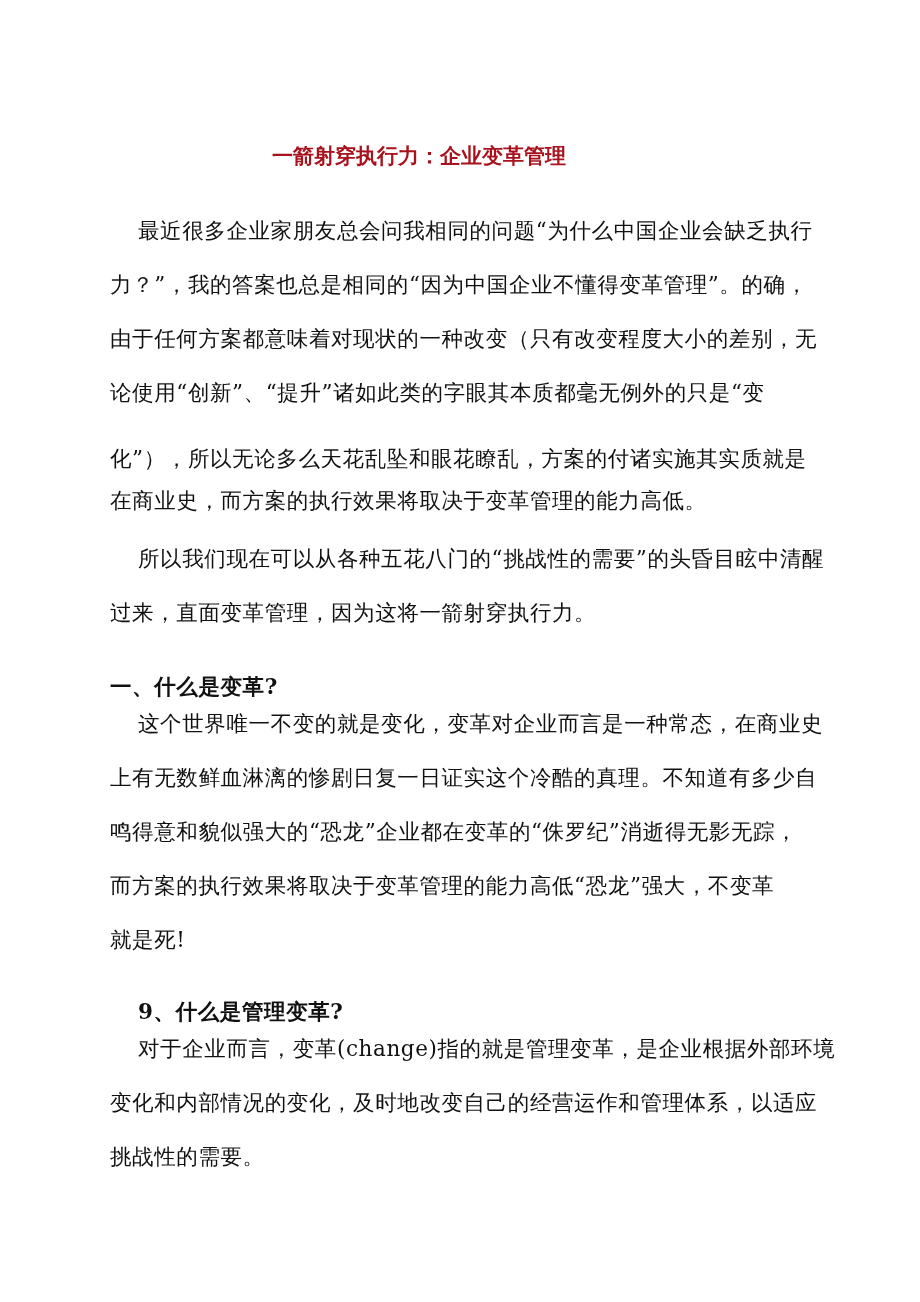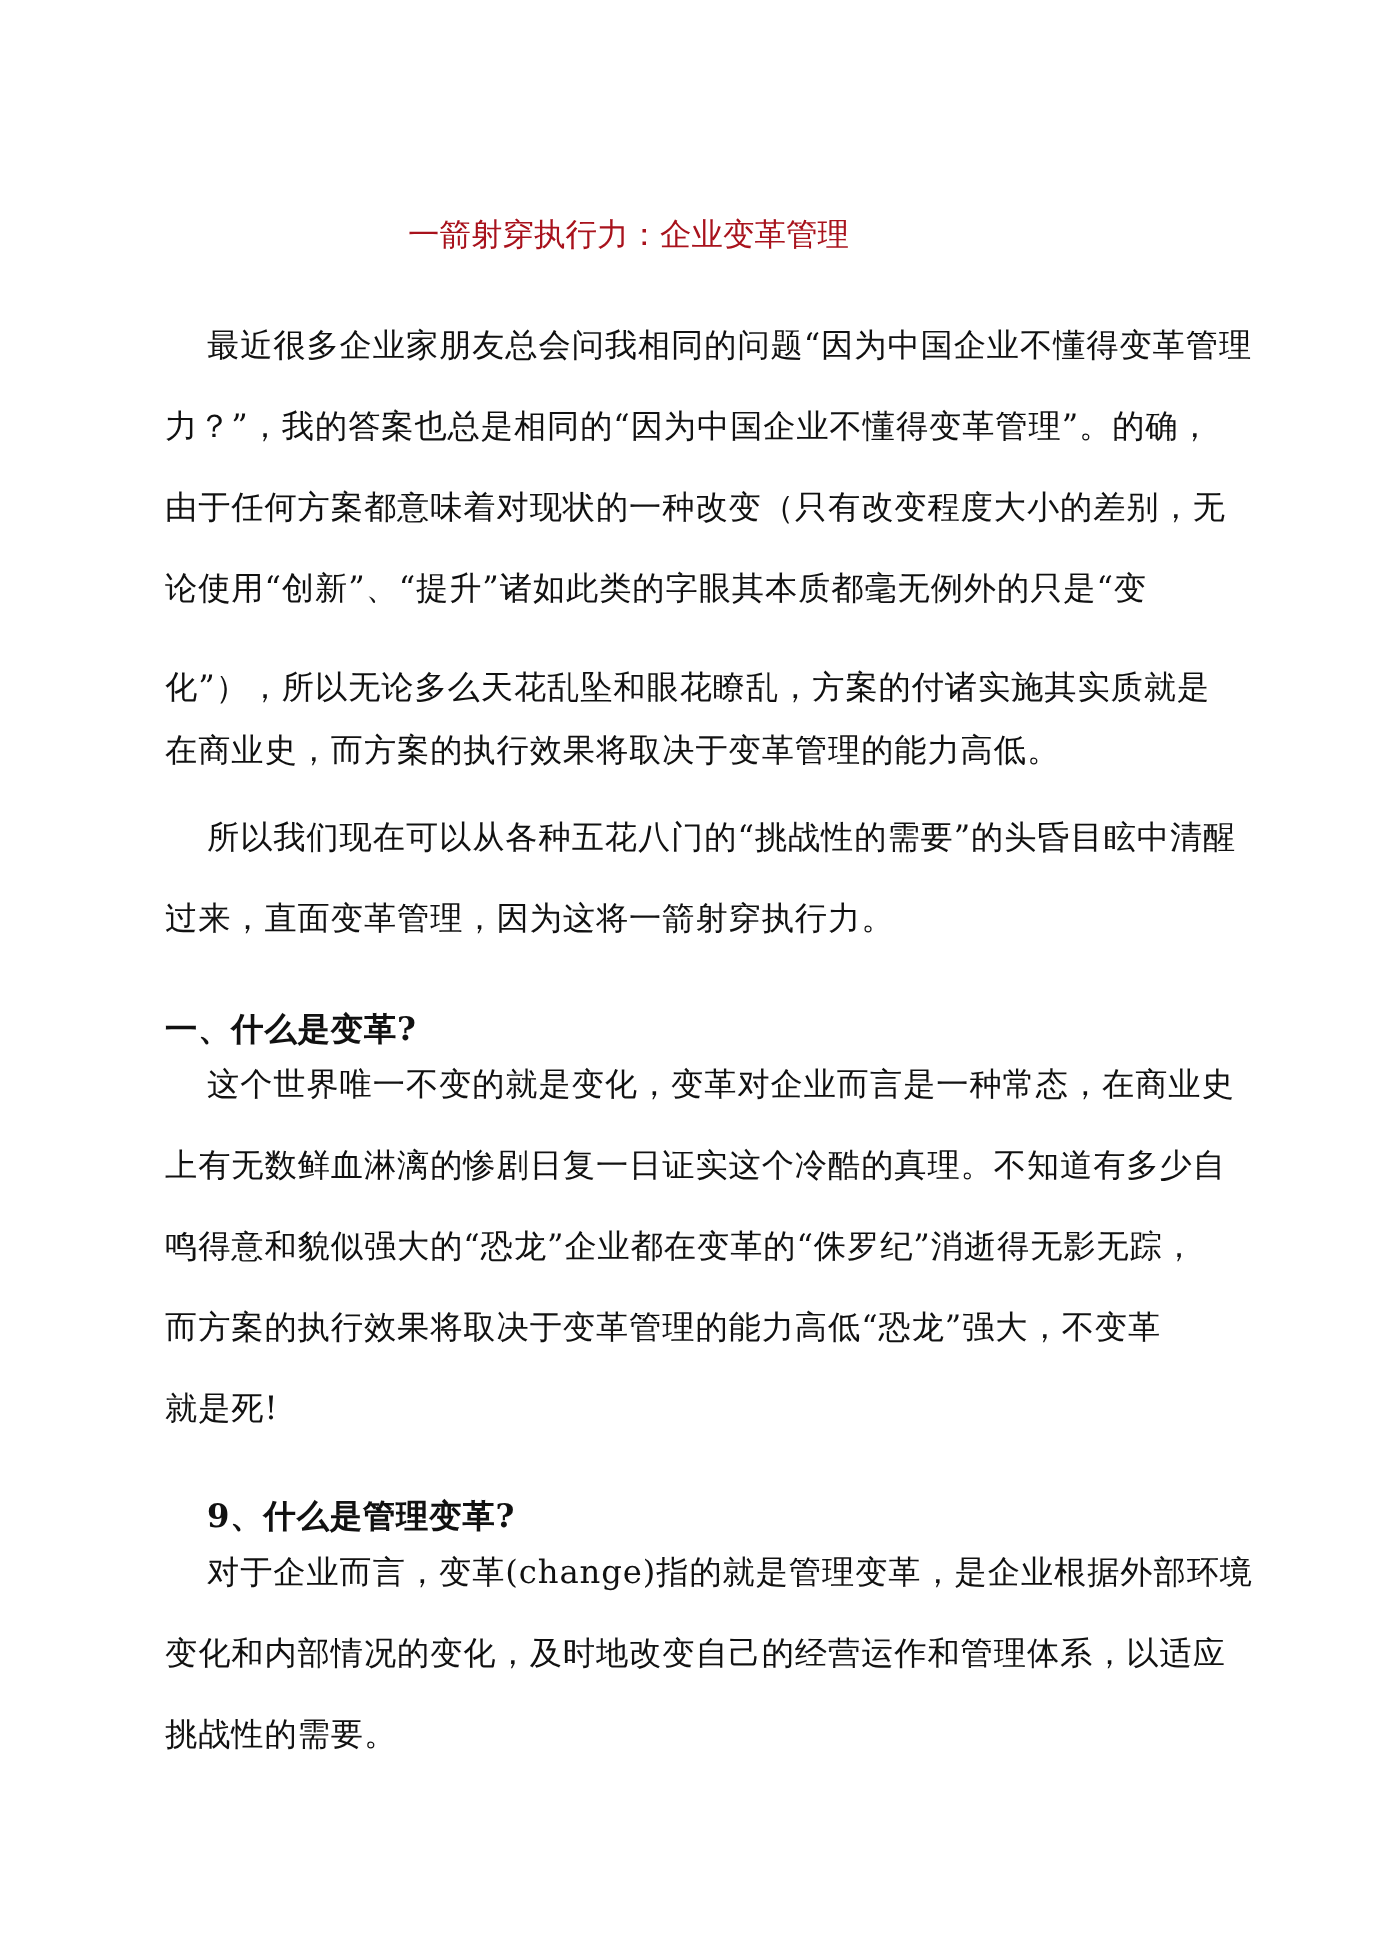--- a/index.html
+++ b/index.html
@@ -1,33 +1,33 @@
 <!DOCTYPE html>
 <html><head>
   <meta charset="utf-8">
   <style>
     html, body { margin: 0; padding: 0; background: #ffffff; }
     body { width: 920px; height: 1302px; position: relative; overflow: hidden;
            font-family: "DejaVu Serif", "Liberation Serif", serif; color: #111111; }
     .page { position: absolute; left: 0; top: 0; width: 920px; height: 1302px; }
     .title { position: absolute; left: 0; width: 762px; top: 142px; text-align: center;
-             font-size: 21px; font-weight: normal; color: #a8121c; padding-left: 76px; box-sizing: border-box; }
+             font-size: 21px; font-weight: bold; color: #a8121c; padding-left: 76px; box-sizing: border-box; }
     .line { position: absolute; left: 110px; width: 700px; font-size: 21.5px; line-height: 30px;
             white-space: nowrap; letter-spacing: 0.6px; }
     .indent { left: 138px; }
     .heading { font-weight: bold; margin-top: 12px; }
   </style>
 </head>
 <body>
 
 <div class="page">
   <div class="title">一箭射穿执行力：企业变革管理</div>
 
   <div>
-    <div class="line indent" style="top:216px">最近很多企业家朋友总会问我相同的问题“因为中国企业不懂得变革管理</div>
+    <div class="line indent" style="top:216px">最近很多企业家朋友总会问我相同的问题“为什么中国企业会缺乏执行</div>
     <div class="line" style="top:270px">力？”，我的答案也总是相同的“因为中国企业不懂得变革管理”。的确，</div>
     <div class="line" style="top:324px">由于任何方案都意味着对现状的一种改变（只有改变程度大小的差别，无</div>
     <div class="line" style="top:378px">论使用“创新”、“提升”诸如此类的字眼其本质都毫无例外的只是“变</div>
     <div class="line" style="top:444px">化”），所以无论多么天花乱坠和眼花瞭乱，方案的付诸实施其实质就是</div>
     <div class="line" style="top:486px">在商业史，而方案的执行效果将取决于变革管理的能力高低。</div>
   </div>
 
   <div>
     <div class="line indent" style="top:544px">所以我们现在可以从各种五花八门的“挑战性的需要”的头昏目眩中清醒</div>
     <div class="line" style="top:598px">过来，直面变革管理，因为这将一箭射穿执行力。</div>

